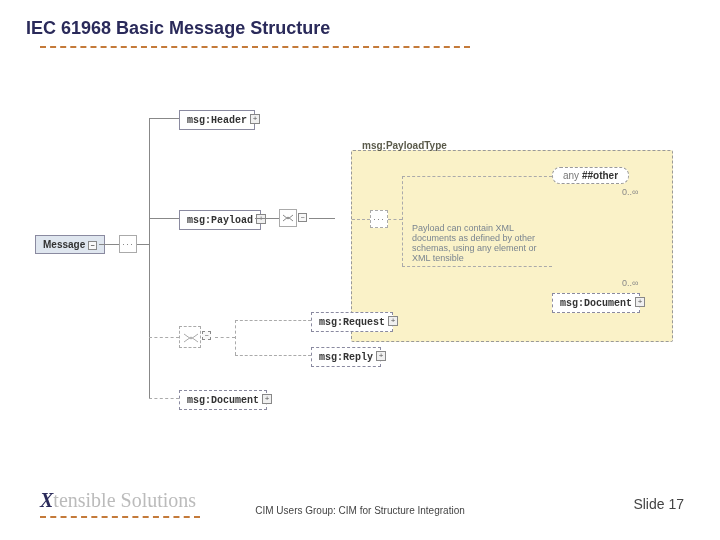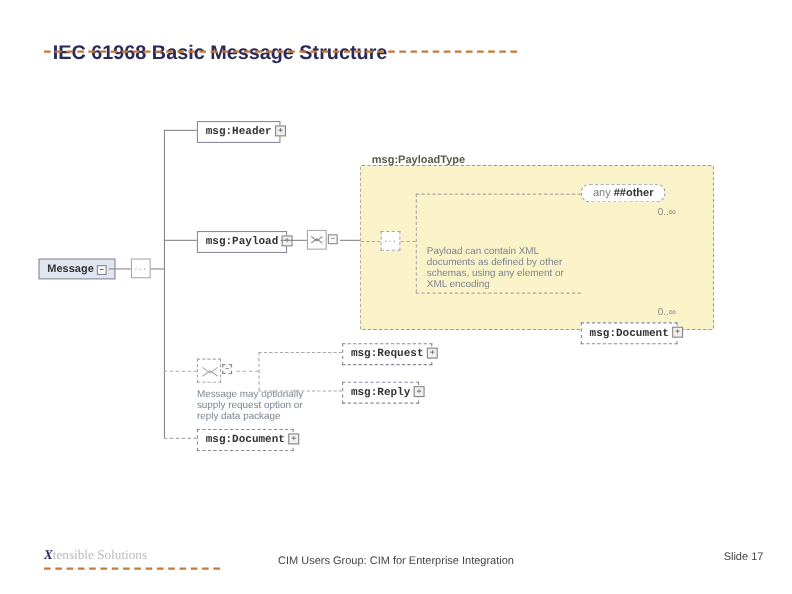--- a/index.html
+++ b/index.html
@@ -7,25 +7,24 @@
     width: 720px;
     height: 540px;
     background: #fff;
     font-family: Arial, "Segoe UI", sans-serif;
     position: relative;
     overflow: hidden;
   }
   .title {
     position: absolute;
     top: 18px;
-    left: 48px;
+    left: 26px;
     font-size: 18px;
     font-weight: bold;
     color: #2a2a5a;
-    margin-top: 20px;
   }
   .title-underline {
     position: absolute;
     top: 46px;
     left: 40px;
     width: 430px;
     height: 0;
     border-top: 2px dashed #c47a3a;
   }
   
@@ -127,21 +126,21 @@
   .line-h { position: absolute; height: 0; border-top: 1px solid #888; }
   .line-v { position: absolute; width: 0; border-left: 1px solid #888; }
   .line-h.dash { border-top: 1px dashed #aaa; }
   .line-v.dash { border-left: 1px dashed #aaa; }
   
   .footer-logo {
     position: absolute;
     bottom: 28px;
     left: 40px;
     font-family: Georgia, serif;
-    font-size: 12px;
+    font-size: 20px;
     color: #b0b0b0;
   }
   .footer-logo .x { color: #2a2a5a; font-style: italic; font-weight: bold; }
   .footer-logo .rest { color: #bbb; }
   .footer-underline {
     position: absolute;
     bottom: 22px;
     left: 40px;
     width: 160px;
     border-top: 2px dashed #c47a3a;
@@ -150,22 +149,22 @@
     position: absolute;
     bottom: 24px;
     left: 50%;
     transform: translateX(-50%);
     font-size: 10px;
     color: #444;
   }
   .slide-number {
     position: absolute;
     bottom: 28px;
-    right: 26px;
-    font-size: 10px;
+    right: 36px;
+    font-size: 14px;
     color: #444;
     text-align: right;
   }
 </style>
 </head>
 <body>
 
 <div class="title">IEC 61968 Basic Message Structure</div>
 <div class="title-underline"></div>
 
@@ -196,54 +195,53 @@
   </div>
   <div class="line-h" style="left:220px;top:128px;width:24px;"></div>
   <div class="connector" style="left:244px;top:119px;">
     <svg width="14" height="14">
         <path d="M2 4 L7 8 L12 4 M2 10 L7 6 L12 10" stroke="#888" fill="none" stroke-width="1"></path>
       </svg>
   </div>
   <div class="glyph" style="position:absolute;left:263px;top:123px;">−</div>
   <div class="line-h" style="left:274px;top:128px;width:26px;"></div>
 
-  <div class="payload-container" style="left:292px;top:60px;width:322px;height:150px;padding-left:29px;">
+  <div class="payload-container" style="left:316px;top:60px;width:322px;height:192px;padding-left:29px;">
     <div class="payload-title">msg:PayloadType</div>
 
     <div class="line-h dash" style="left:0;top:68px;width:18px;"></div>
     <div class="connector" style="left:18px;top:59px;border-style:dashed;">
         <span class="dots">···</span>
       </div>
     <div class="line-h dash" style="left:36px;top:68px;width:14px;"></div>
     <div class="line-v dash" style="left:50px;top:25px;height:90px;"></div>
 
     <div class="line-h dash" style="left:50px;top:25px;width:150px;"></div>
     <div class="any-node" style="left:200px;top:16px;">
       <span style="color:#777;">any </span><strong>##other</strong>
     </div>
     <div class="cardinality" style="left:270px;top:36px;">0..∞</div>
 
-    <div class="label" style="left:60px;top:72px;width:130px;">Payload can contain XML documents as defined by other schemas, using any element or XML encoding</div>
+    <div class="label" style="left:60px;top:72px;width:130px;">Payload can contain XML documents as defined by other schemas, using any element or XML tensible</div>
 
     <div class="line-h dash" style="left:50px;top:115px;width:150px;"></div>
     <div class="node" style="left:200px;top:107px;border-style:dashed;margin-top:35px;">
       <strong>msg:Document</strong>
       <span class="plus-handle">+</span>
     </div>
     <div class="cardinality" style="left:270px;top:127px;">0..∞</div>
   </div>
 
   <div class="line-h dash" style="left:114px;top:247px;width:30px;"></div>
   <div class="dashed-box" style="left:144px;top:236px;width:22px;height:22px;">
     <svg width="22" height="22">
         <path d="M4 7 L11 12 L18 7 M4 15 L11 10 L18 15" stroke="#aaa" fill="none" stroke-width="1"></path>
       </svg>
   </div>
   <div class="glyph" style="position:absolute;left:167px;top:241px;border-style:dashed;">−</div>
-  <div class="label" style="left:144px;top:263px;width:110px;">Message may optionally supply request option or reply data package</div>
 
   <div class="line-h dash" style="left:180px;top:247px;width:20px;"></div>
   <div class="line-v dash" style="left:200px;top:230px;height:35px;"></div>
   <div class="line-h dash" style="left:200px;top:230px;width:76px;"></div>
   <div class="line-h dash" style="left:200px;top:265px;width:76px;"></div>
 
   <div class="node" style="left:276px;top:222px;border-style:dashed;">
     <strong>msg:Request</strong>
     <span class="plus-handle">+</span>
   </div>
@@ -257,17 +255,17 @@
     <strong>msg:Document</strong>
     <span class="plus-handle">+</span>
   </div>
 
 </div>
 
 <div class="footer-logo">
   <span class="x">X</span><span class="rest">tensible Solutions</span>
 </div>
 <div class="footer-underline"></div>
-<div class="footer-center">CIM Users Group: CIM for Enterprise Integration</div>
+<div class="footer-center">CIM Users Group: CIM for Structure Integration</div>
 <div class="slide-number">
   <span>Slide</span>
   <span>17</span>
 </div>
 
 </body></html>

